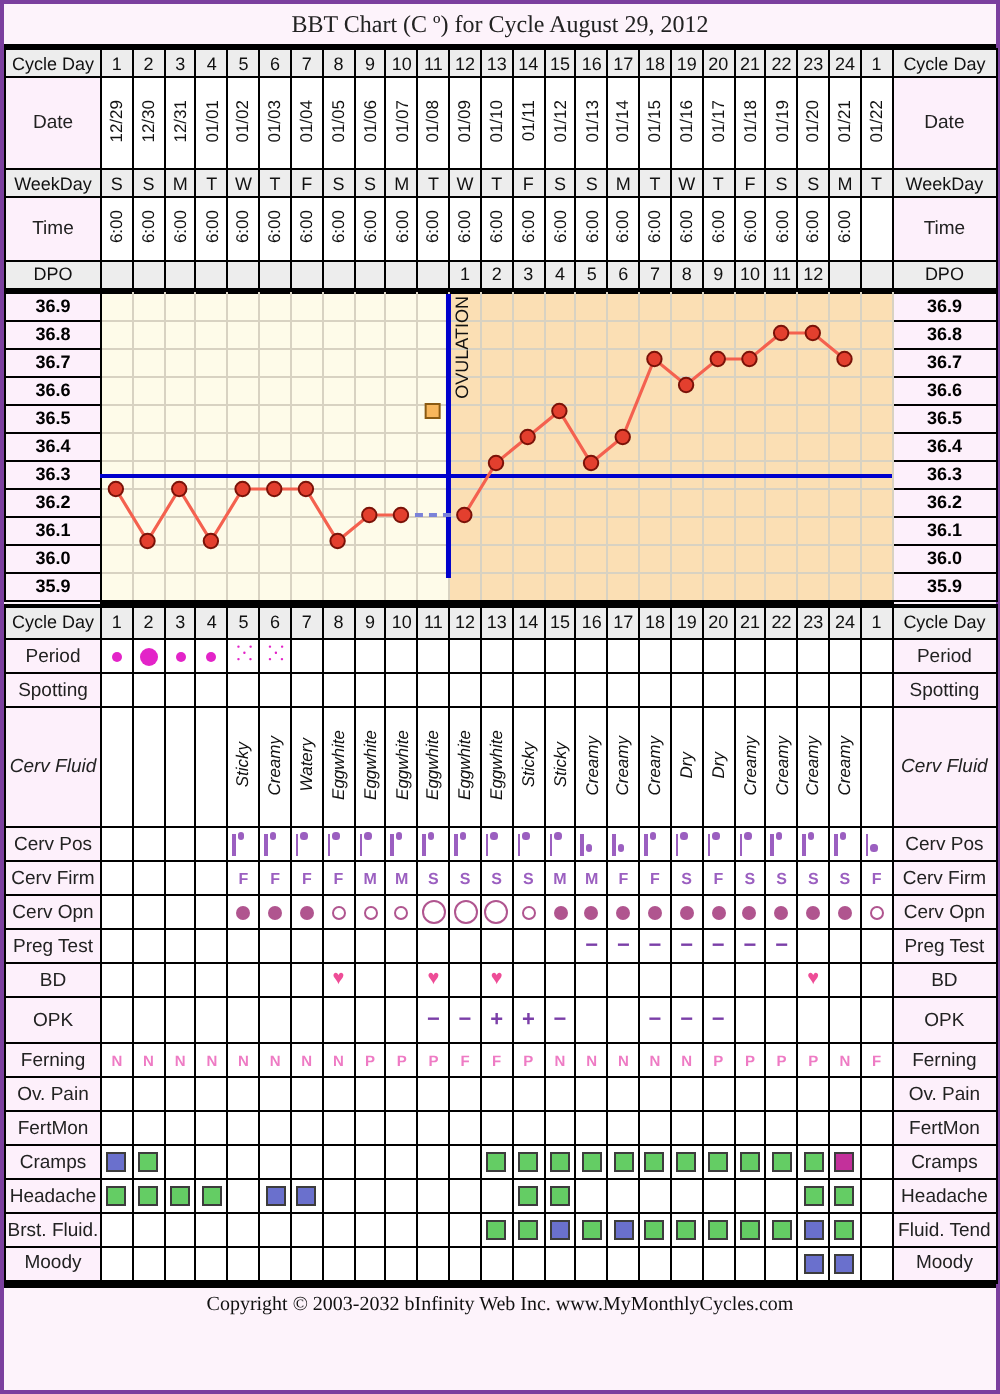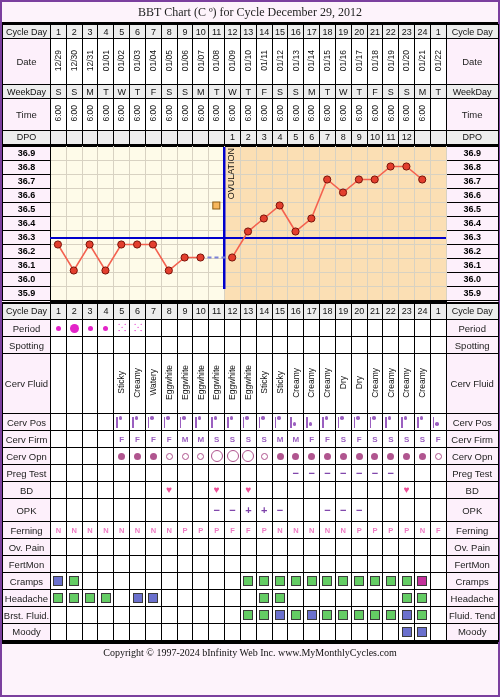--- a/index.html
+++ b/index.html
@@ -63,21 +63,21 @@
     position:absolute;writing-mode:vertical-rl;transform:rotate(180deg);
     font-family:"Liberation Sans", sans-serif;font-size:9px;color:#111;
     letter-spacing:0px;
   }
 </style>
 </head>
 <body>
 
 <div id="chart-root">
 
-  <div class="title-bar">BBT Chart (C º) for Cycle December 29, 2012</div>
+  <div class="title-bar">BBT Chart (C º) for Cycle August 29, 2012</div>
 
   <table class="grid" id="tbl-top">
     <colgroup id="cg-top">
         <col style="width: 48px;">
         <col style="width: 15.84px;">
         <col style="width: 15.84px;">
         <col style="width: 15.84px;">
         <col style="width: 15.84px;">
         <col style="width: 15.84px;">
         <col style="width: 15.84px;">
@@ -773,21 +773,21 @@
           <td class="cell"></td>
           <td class="cell"></td>
           <td class="cell"></td>
           <td class="cell"></td>
           <td class="cell"></td>
           <td class="cell"></td>
           <td class="cell"></td>
           <td class="cell"></td>
           <td class="lbl">Spotting</td>
         </tr>
-        <tr style="height: 60px;">
+        <tr style="height: 60px; font-style: italic;">
           <td class="lbl">Cerv Fluid</td>
           <td class="cell"></td>
           <td class="cell"></td>
           <td class="cell"></td>
           <td class="cell"></td>
           <td class="cell"><span class="vert">Sticky</span></td>
           <td class="cell"><span class="vert">Creamy</span></td>
           <td class="cell"><span class="vert">Watery</span></td>
           <td class="cell"><span class="vert">Eggwhite</span></td>
           <td class="cell"><span class="vert">Eggwhite</span></td>
@@ -1599,14 +1599,14 @@
             <div class="dotwrap">
               <span class="sq" style="background: rgb(106, 112, 205); border: 1px solid rgb(60, 60, 60);"></span>
             </div>
           </td>
           <td class="cell" style="border-bottom: 2px solid rgb(0, 0, 0);"></td>
           <td class="lbl" style="border-bottom: 2px solid rgb(0, 0, 0);">Moody</td>
         </tr>
       </tbody>
   </table>
 
-  <div class="foot">Copyright © 1997-2024 bInfinity Web Inc.    www.MyMonthlyCycles.com</div>
+  <div class="foot">Copyright © 2003-2032 bInfinity Web Inc.    www.MyMonthlyCycles.com</div>
 </div>
 
 </body></html>

